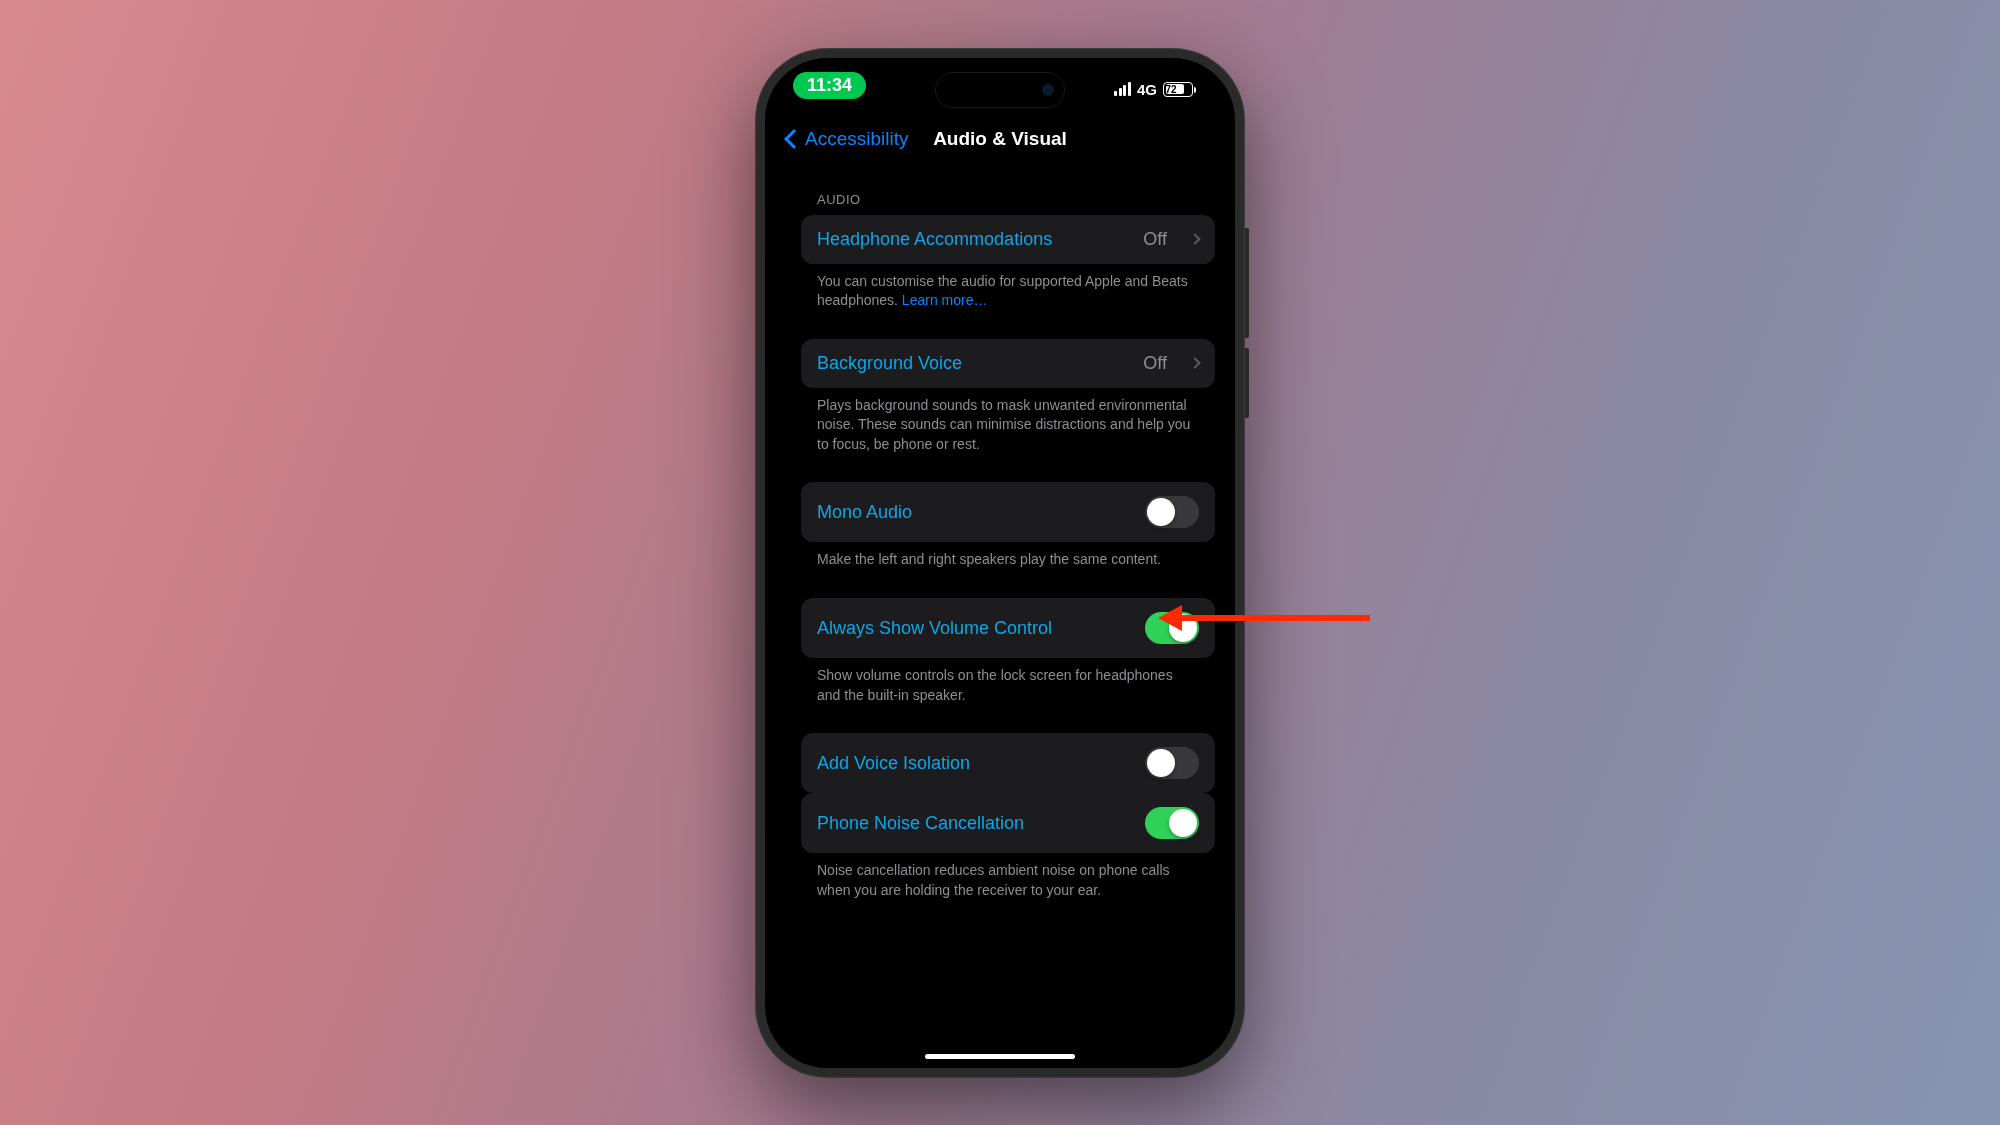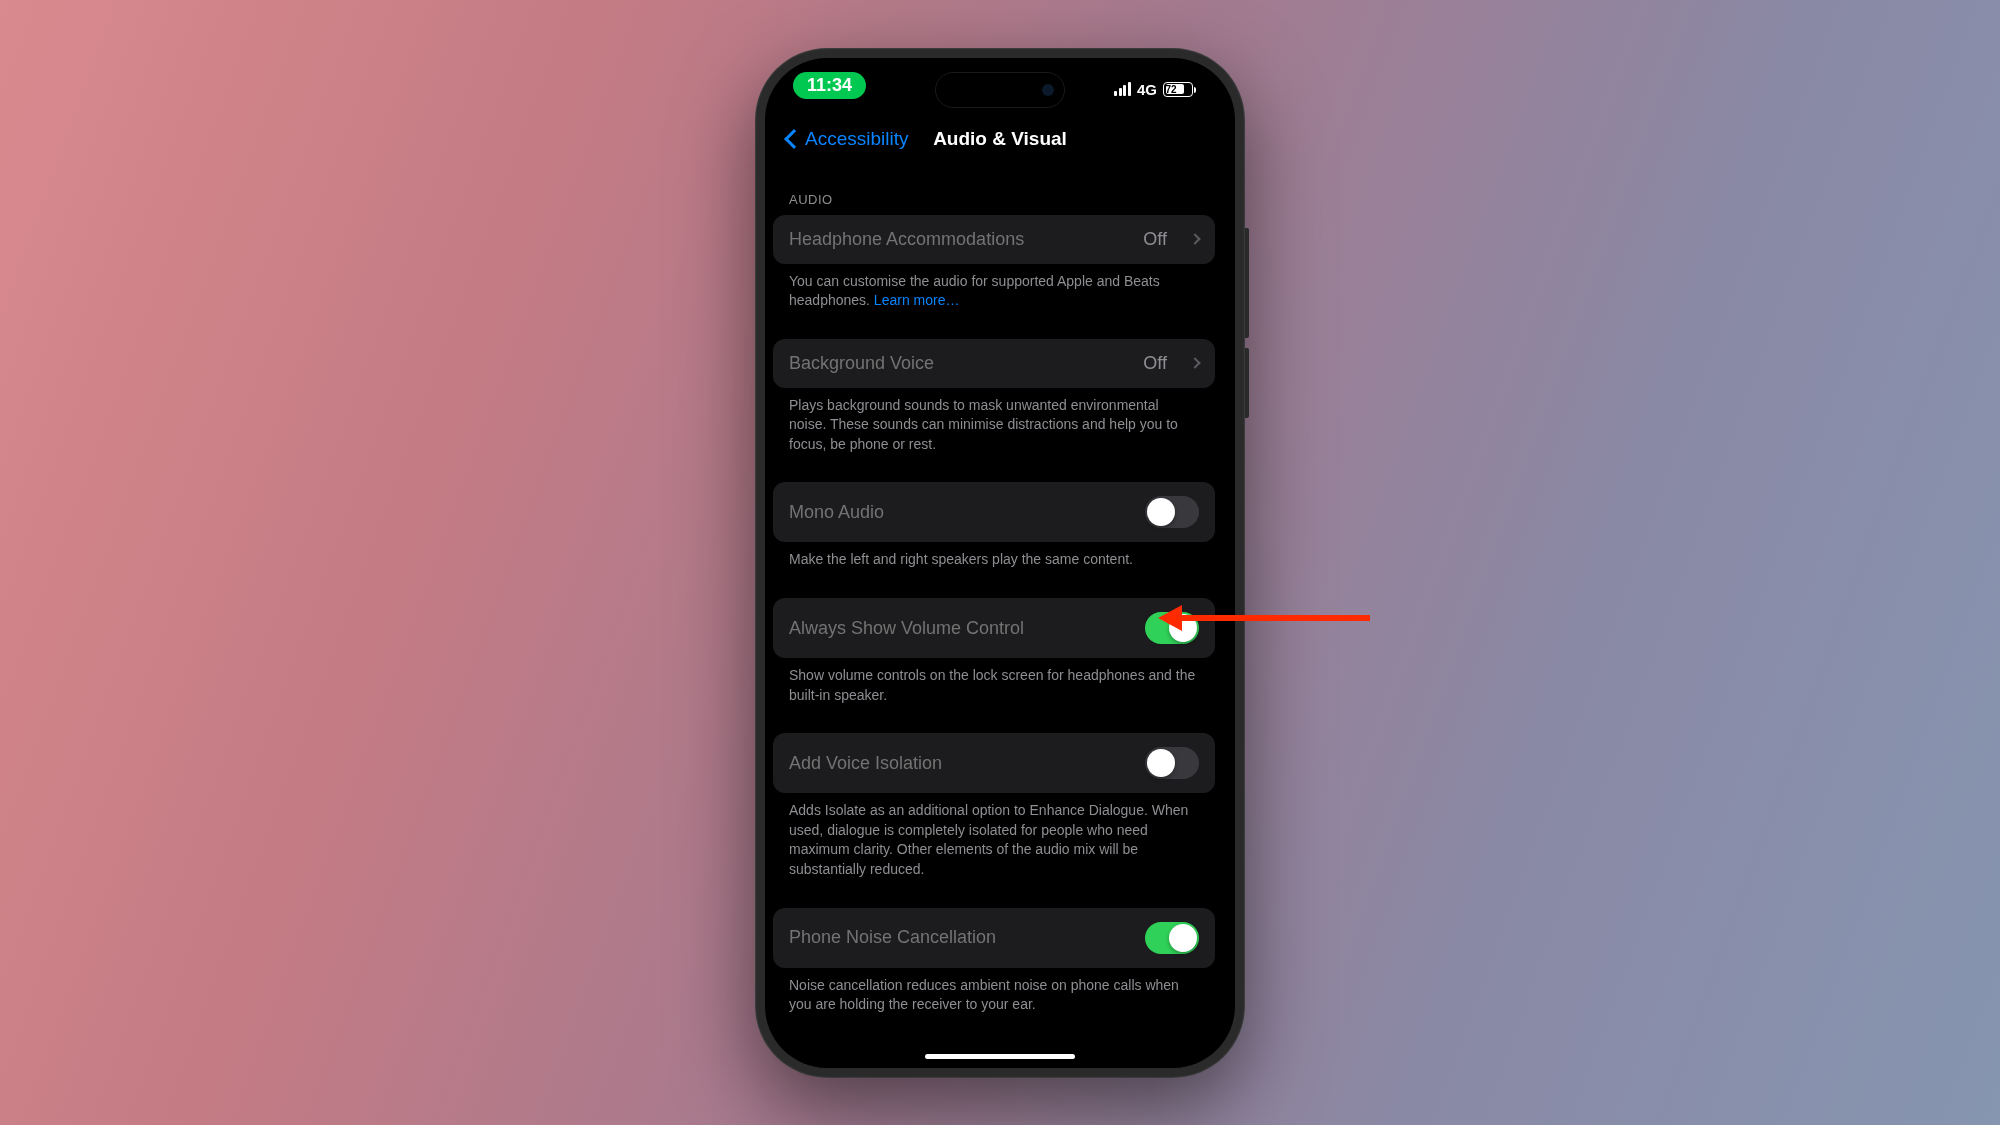--- a/index.html
+++ b/index.html
@@ -125,39 +125,39 @@
     width: 14px; height: 14px; border-left: 3px solid #0a84ff; border-bottom: 3px solid #0a84ff;
     transform: rotate(45deg); margin-right: 4px;
   }
   .nav-title {
     position: absolute; left:0; right:0; text-align:center; font-size: 19px; font-weight: 600; pointer-events:none;
   }
   .content {
     position: absolute;
     top: 106px; bottom: 0; left: 0; right: 0;
     overflow-y: auto;
-    padding: 0 20px 40px 8px;
+    padding: 0 20px 40px 36px;
   }
   .content::-webkit-scrollbar { width: 0; }
   .section-header {
     font-size: 13px; color: #8e8e93; text-transform: uppercase;
     margin: 28px 16px 8px 16px; letter-spacing: 0.5px;
   }
   .cell {
     background: #1c1c1e;
     border-radius: 12px;
     padding: 14px 16px;
     display: flex;
     align-items: center;
     justify-content: space-between;
     font-size: 18px;
     margin-bottom: 0;
     cursor: pointer;
   }
-  .cell-label { color: #737373; }
+  .cell-label { color: #0ea5e9; }
   .cell-right { display:flex; align-items:center; gap:24px; color:#8e8e93; font-size:18px;}
   .chevron-right {
     width: 8px; height: 8px; border-right: 2px solid #5a5a5f; border-top: 2px solid #5a5a5f;
     transform: rotate(45deg);
   }
   .footer {
     font-size: 14px; color: #8e8e93; line-height: 1.4;
     margin: 8px 16px 28px 16px;
   }
   .footer a { color: #0a84ff; text-decoration: none; }
@@ -271,21 +271,20 @@
           </span>
       </div>
       <div class="footer">Show volume controls on the lock screen for headphones and the built-in speaker.</div>
 
       <div class="cell">
         <span class="cell-label">Add Voice Isolation</span>
         <span class="toggle off">
             <span class="toggle-knob"></span>
           </span>
       </div>
-      <div class="footer">Adds Isolate as an additional option to Enhance Dialogue. When used, dialogue is completely isolated for people who need maximum clarity. Other elements of the audio mix will be substantially reduced.</div>
 
       <div class="cell">
         <span class="cell-label">Phone Noise Cancellation</span>
         <span class="toggle on">
             <span class="toggle-knob"></span>
           </span>
       </div>
       <div class="footer">Noise cancellation reduces ambient noise on phone calls when you are holding the receiver to your ear.</div>
 
     </div>

